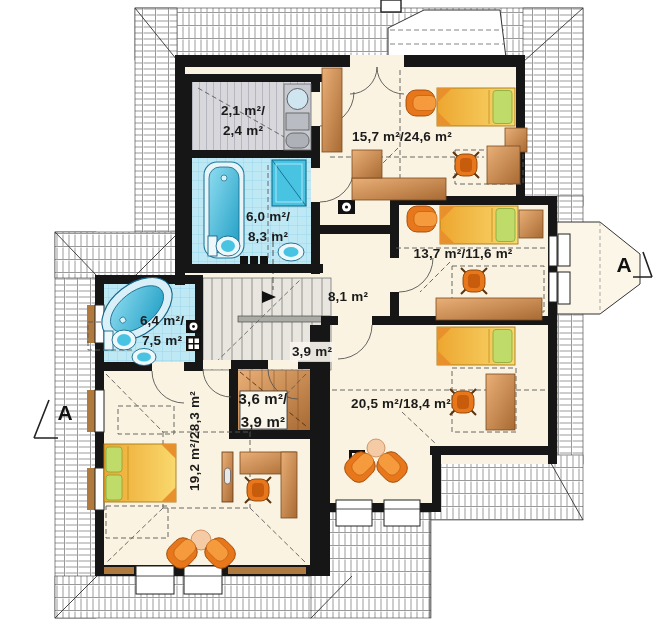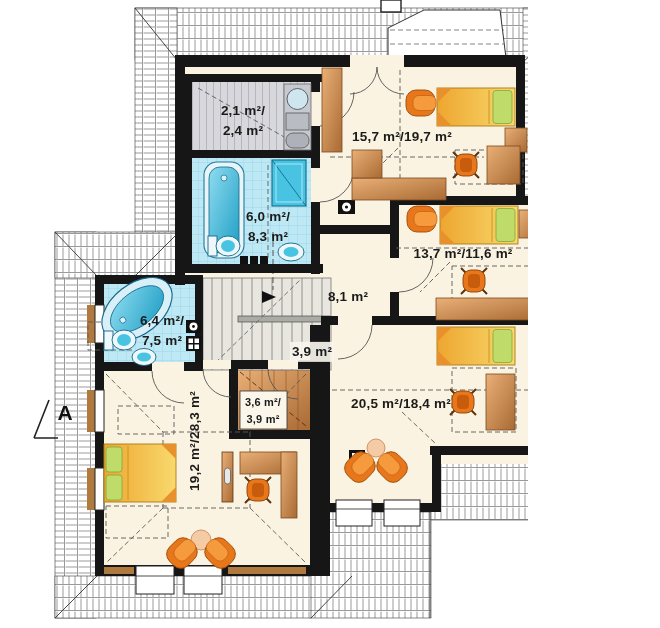--- a/index.html
+++ b/index.html
@@ -1,16 +1,16 @@
 <!DOCTYPE html>
 <html><head>
 <meta charset="utf-8">
 <style>
   html,body{margin:0;padding:0;background:#ffffff;}
-  .stage{position:relative;width:528px;height:628px;background:#ffffff;overflow:hidden;
+  .stage{position:relative;width:660px;height:628px;background:#ffffff;overflow:hidden;
          font-family:"Liberation Sans",sans-serif;}
   .stage svg{position:absolute;left:0;top:0;}
   .room-label{position:absolute;transform:translate(-50%,-50%);
     font:600 13.5px "Liberation Sans",sans-serif;color:#1b1b1b;
     text-align:center;white-space:nowrap;line-height:1.5;letter-spacing:.2px;}
   .room-label span{display:block;}
   .room-label.rot{transform:translate(-50%,-50%) rotate(-90deg);}
   .room-label.plain-box{background:rgba(248,245,238,.92);padding:0 2px;}
   .section-a{position:absolute;transform:translate(-50%,-50%);
     font:700 21px "Liberation Sans",sans-serif;color:#111;}
@@ -340,40 +340,40 @@
   <path d="M34,438 H58 M34,438 L49,400"></path>
   <path d="M633,277 H652 M652,277 L643,252"></path>
 </g>
 </svg>
 
 <div class="room-label" style="left:243px;top:121px">
   <span>2,1 m²/</span>
   <span>2,4 m²</span>
 </div>
 <div class="room-label" style="left:402px;top:137px">
-  <span>15,7 m²/19,7 m²</span>
+  <span>15,7 m²/24,6 m²</span>
 </div>
 <div class="room-label" style="left:268px;top:227px">
   <span>6,0 m²/</span>
   <span>8,3 m²</span>
 </div>
 <div class="room-label" style="left:463px;top:254px">
   <span>13,7 m²/11,6 m²</span>
 </div>
 <div class="room-label" style="left:348px;top:297px">
   <span>8,1 m²</span>
 </div>
 <div class="room-label" style="left:162px;top:331px">
   <span>6,4 m²/</span>
   <span>7,5 m²</span>
 </div>
 <div class="room-label plain-box" style="left:312px;top:352px">
   <span>3,9 m²</span>
 </div>
-<div class="room-label" style="left:263px;top:410px;font-size:11px">
+<div class="room-label" style="left:263px;top:410px;font-size:15px">
   <span>3,6 m²/</span>
   <span>3,9 m²</span>
 </div>
 <div class="room-label" style="left:401px;top:404px">
   <span>20,5 m²/18,4 m²</span>
 </div>
 <div class="room-label rot" style="left:195px;top:441px">
   <span>19,2 m²/28,3 m²</span>
 </div>
 

